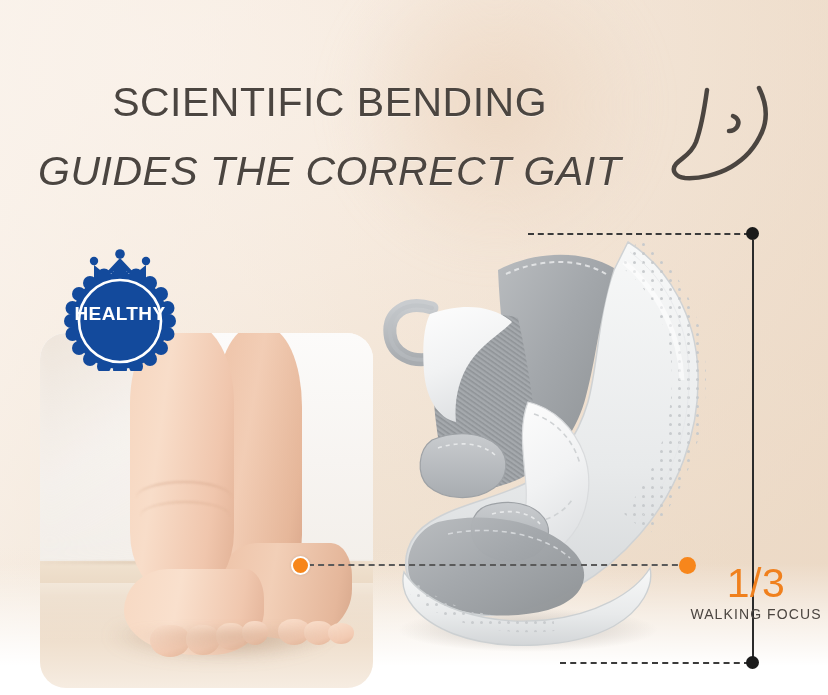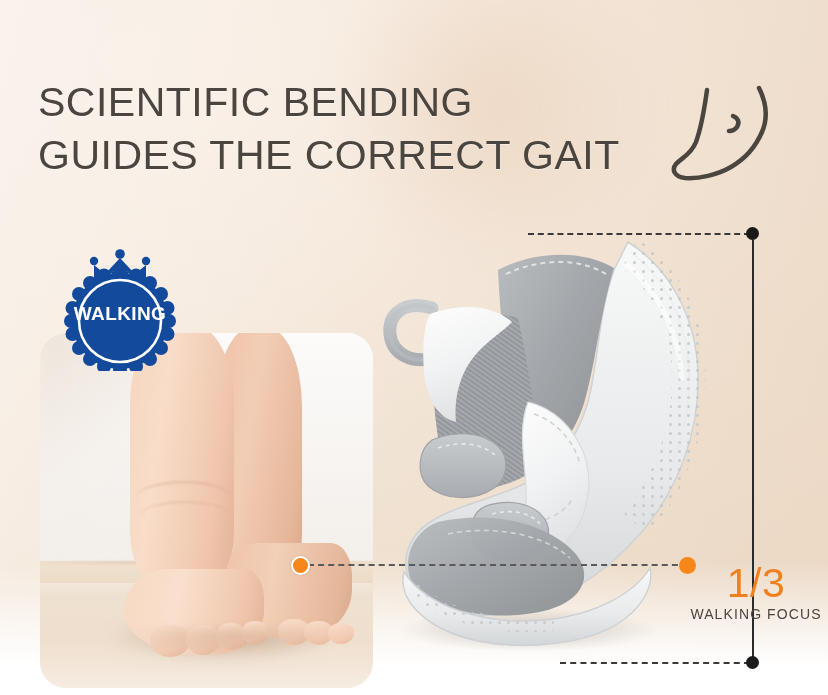--- a/index.html
+++ b/index.html
@@ -47,22 +47,22 @@
     position:absolute; left:38px; top:78px;
     color:#4b4540;
     font-size:41px;
     line-height:49px;
     letter-spacing:0.5px;
     font-weight:400;
     font-family:"Liberation Sans", sans-serif;
     text-shadow:0 1px 0 rgba(255,255,255,0.45);
     white-space:nowrap;
   }
-  .headline-line { display:block; }
-  .headline-line.l2 { margin-top:4px; }
+  .headline-line { display:block;text-align:center; }
+  .headline-line.l2 { margin-top:20px;font-style:italic; }
 
   
   .foot-icon {
     position:absolute; left:663px; top:76px;
     width:120px; height:110px;
   }
 
   
   .badge-wrap {
     position:absolute; left:58px; top:243px;
@@ -313,21 +313,21 @@
           <circle cx="14.5" cy="91" r="7"></circle>
             <circle cx="13" cy="78" r="7"></circle>
           <circle cx="14.5" cy="65" r="7"></circle>
             <circle cx="21" cy="51" r="7"></circle>
           <circle cx="32" cy="40" r="7"></circle>
             <circle cx="46" cy="32.5" r="7"></circle>
         </g>
       </g>
       <circle cx="62" cy="78" r="41" fill="none" stroke="#ffffff" stroke-width="2.6"></circle>
     </svg>
-    <div class="badge-label">WALKING</div>
+    <div class="badge-label">HEALTHY</div>
   </div>
 
   <svg class="shoe" viewBox="0 0 340 430">
     <defs>
       <linearGradient id="gGray" x1="0" y1="0" x2="1" y2="1">
         <stop offset="0%" stop-color="#b9bcbf"></stop>
         <stop offset="45%" stop-color="#a3a7ab"></stop>
         <stop offset="100%" stop-color="#8d9194"></stop>
       </linearGradient>
       <linearGradient id="gGrayLite" x1="0" y1="0" x2="0" y2="1">

